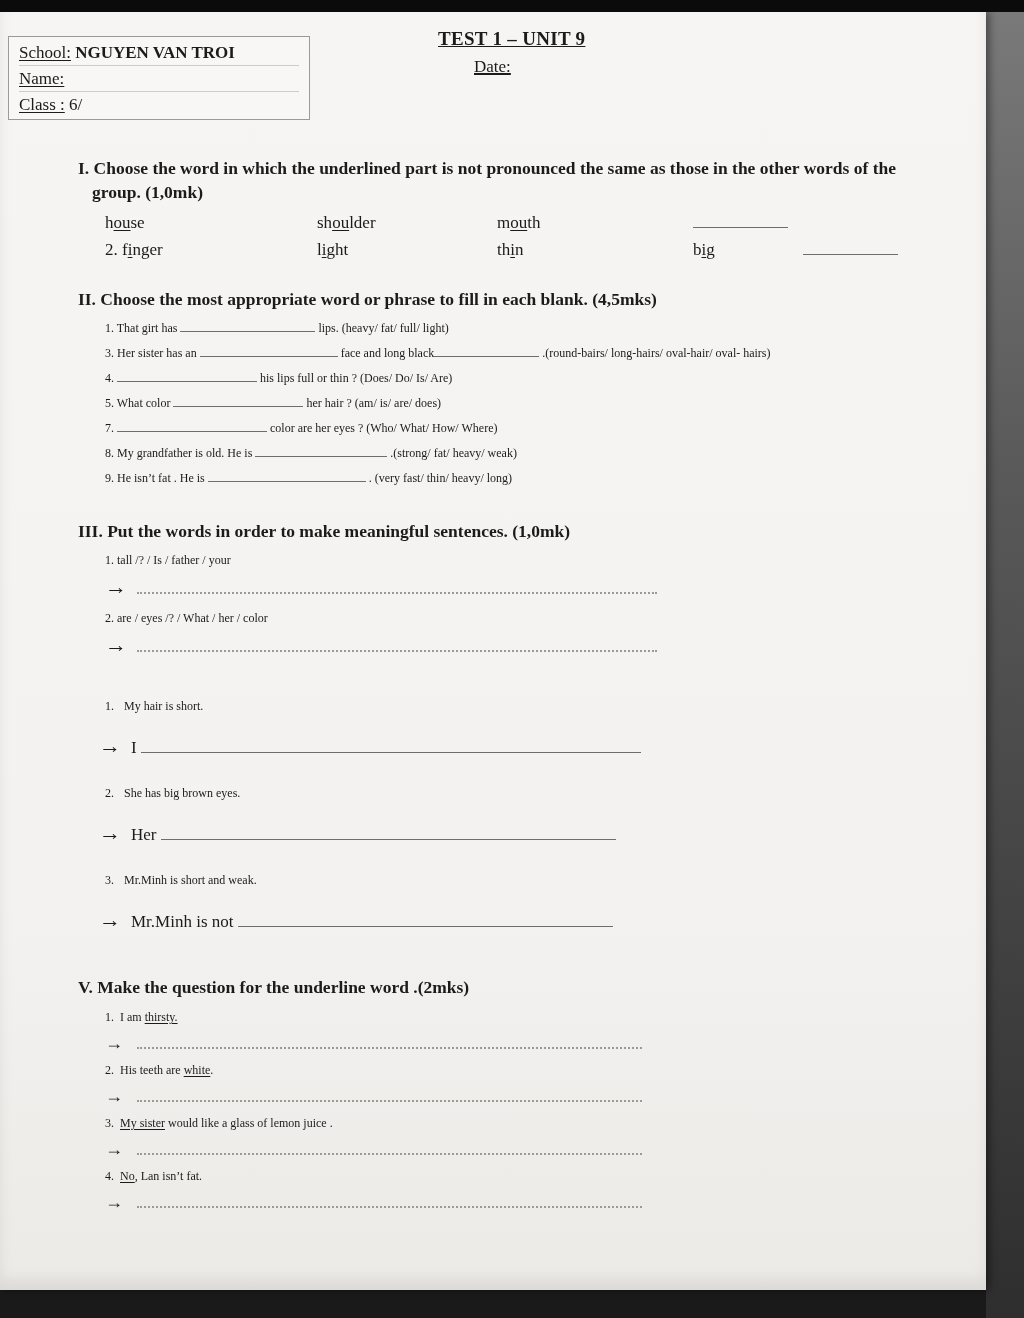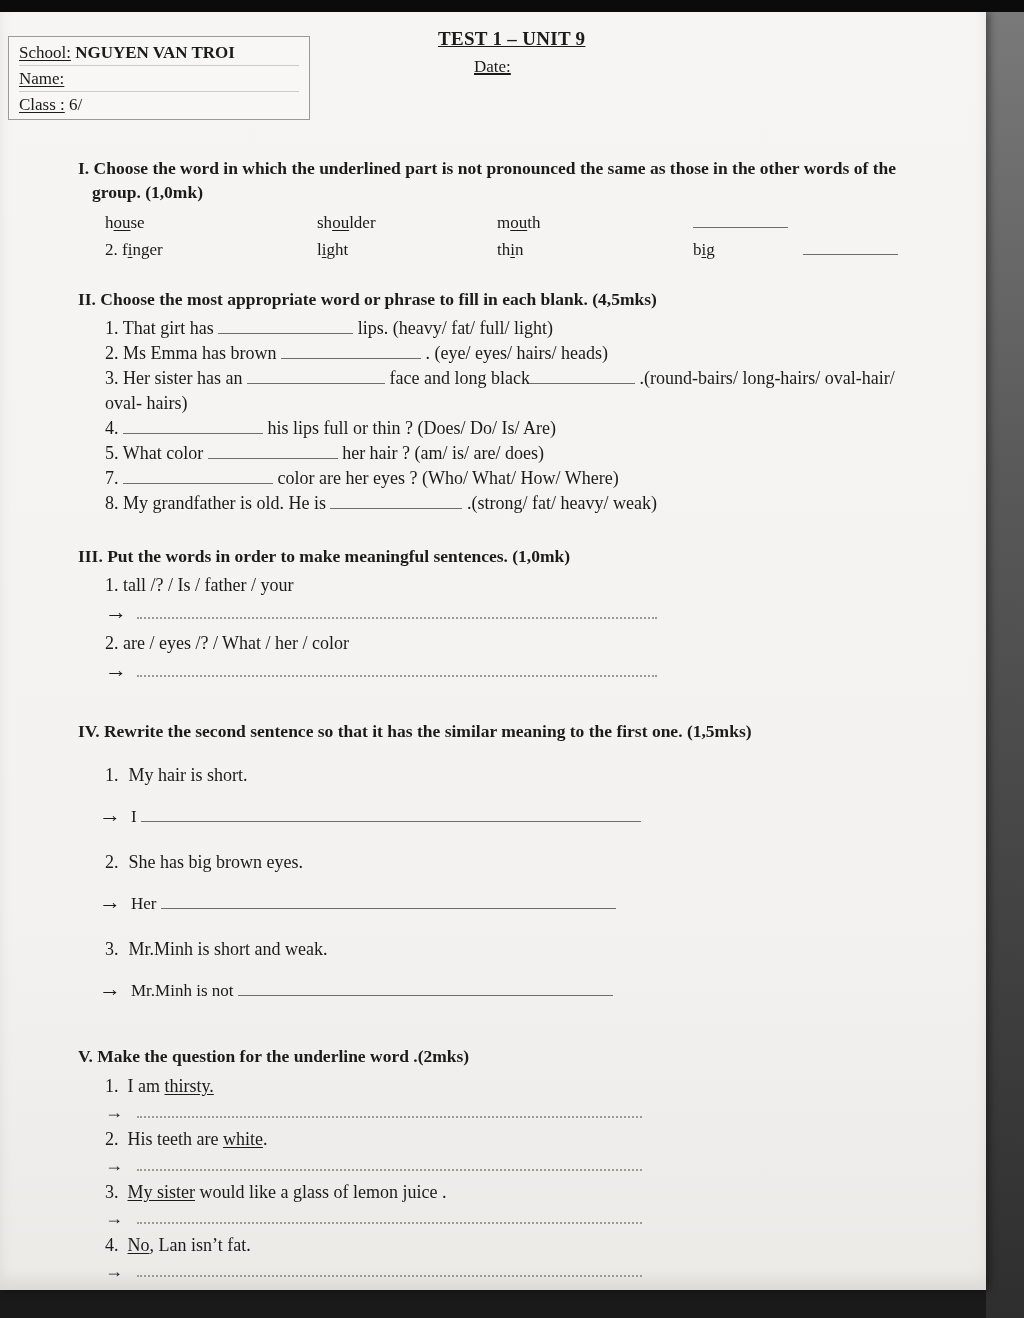--- a/index.html
+++ b/index.html
@@ -38,21 +38,21 @@
   .heading {
     font-weight: bold; font-size: 17.5px; line-height: 24px;
     padding-left: 14px; text-indent: -14px; max-width: 876px;
   }
   .sec1 { margin-top: 18px; }
   .sec2 { margin-top: 24px; }
   .sec3 { margin-top: 28px; }
   .sec4 { margin-top: 34px; }
   .sec5 { margin-top: 40px; }
   .items { margin: 5px 0 0 27px; }
-  .item { font-size: 18px; line-height: 25px; }
+  .item { font-size: 12px; line-height: 25px; }
   .u { text-decoration: underline; text-underline-offset: 2px; }
   .blank { display: inline-block; border-bottom: 1.5px solid #6d6d6d; height: 13px; vertical-align: baseline; }
   .dblank { display: inline-block; border-bottom: 2px dotted #9c9a95; height: 13px; vertical-align: baseline; }
   .s1row { display: grid; grid-template-columns: 212px 180px 196px 110px auto; line-height: 27px; }
   .arrow { display: inline-block; margin-right: 10px; }
   .arrow.big { font-size: 22px; font-weight: bold; line-height: 25px; }
   .arrow.small { font-size: 18px; margin-right: 14px; }
   .s3arrow { margin: 1px 0 4px 0; line-height: 26px; }
   .s4item { margin-top: 20px; }
   .s4item .inum { margin-right: 10px; }
@@ -108,41 +108,40 @@
               <span>b<span class="u">i</span>g</span>
               <span><span class="blank" style="width:95px"></span></span>
             </div>
           </div>
       </div>
 
       <div class="sec2">
         <div class="heading">II. Choose the most appropriate word or phrase to fill in each blank. (4,5mks)</div>
         <div class="items" id="s2-items">
             <div class="item">1. That girt has <span class="blank" style="width:135px"></span> lips. (heavy/ fat/ full/ light)</div>
-            <div class="item">2. Ms Emma has brown <span class="blank" style="width:140px"></span> . (eye/ eyes/ hairs/ heads)</div>
             <div class="item">3. Her sister has an <span class="blank" style="width:138px"></span> face and long black<span class="blank" style="width:105px"></span> .(round-bairs/ long-hairs/ oval-hair/ oval- hairs)</div>
             <div class="item">4. <span class="blank" style="width:140px"></span> his lips full or thin ? (Does/ Do/ Is/ Are)</div>
             <div class="item">5. What color <span class="blank" style="width:130px"></span> her hair ? (am/ is/ are/ does)</div>
             <div class="item">7. <span class="blank" style="width:150px"></span> color are her eyes ? (Who/ What/ How/ Where)</div>
             <div class="item">8. My grandfather is old. He is <span class="blank" style="width:132px"></span> .(strong/ fat/ heavy/ weak)</div>
+            <div class="item">9. He isn’t fat . He is <span class="blank" style="width:158px"></span> . (very fast/ thin/ heavy/ long)</div>
           </div>
       </div>
 
       <div class="sec3">
         <div class="heading">III. Put the words in order to make meaningful sentences. (1,0mk)</div>
         <div class="items" id="s3-items">
             <div class="item">1. tall /? / Is / father / your</div>
             <div class="s3arrow"><span class="arrow big">→</span><span class="dblank" style="width:520px"></span></div>
             <div class="item">2. are / eyes /? / What / her / color</div>
             <div class="s3arrow"><span class="arrow big">→</span><span class="dblank" style="width:520px"></span></div>
           </div>
       </div>
 
       <div class="sec4">
-        <div class="heading">IV. Rewrite the second sentence so that it has the similar meaning to the first one. (1,5mks)</div>
         <div class="items" id="s4-items">
             <div class="item s4item"><span class="inum">1.</span>My hair is short.</div>
             <div class="s4arrow"><span class="arrow big">→</span>I <span class="blank" style="width:500px"></span></div>
             <div class="item s4item"><span class="inum">2.</span>She has big brown eyes.</div>
             <div class="s4arrow"><span class="arrow big">→</span>Her <span class="blank" style="width:455px"></span></div>
             <div class="item s4item"><span class="inum">3.</span>Mr.Minh is short and weak.</div>
             <div class="s4arrow"><span class="arrow big">→</span>Mr.Minh is not <span class="blank" style="width:375px"></span></div>
           </div>
       </div>
 

